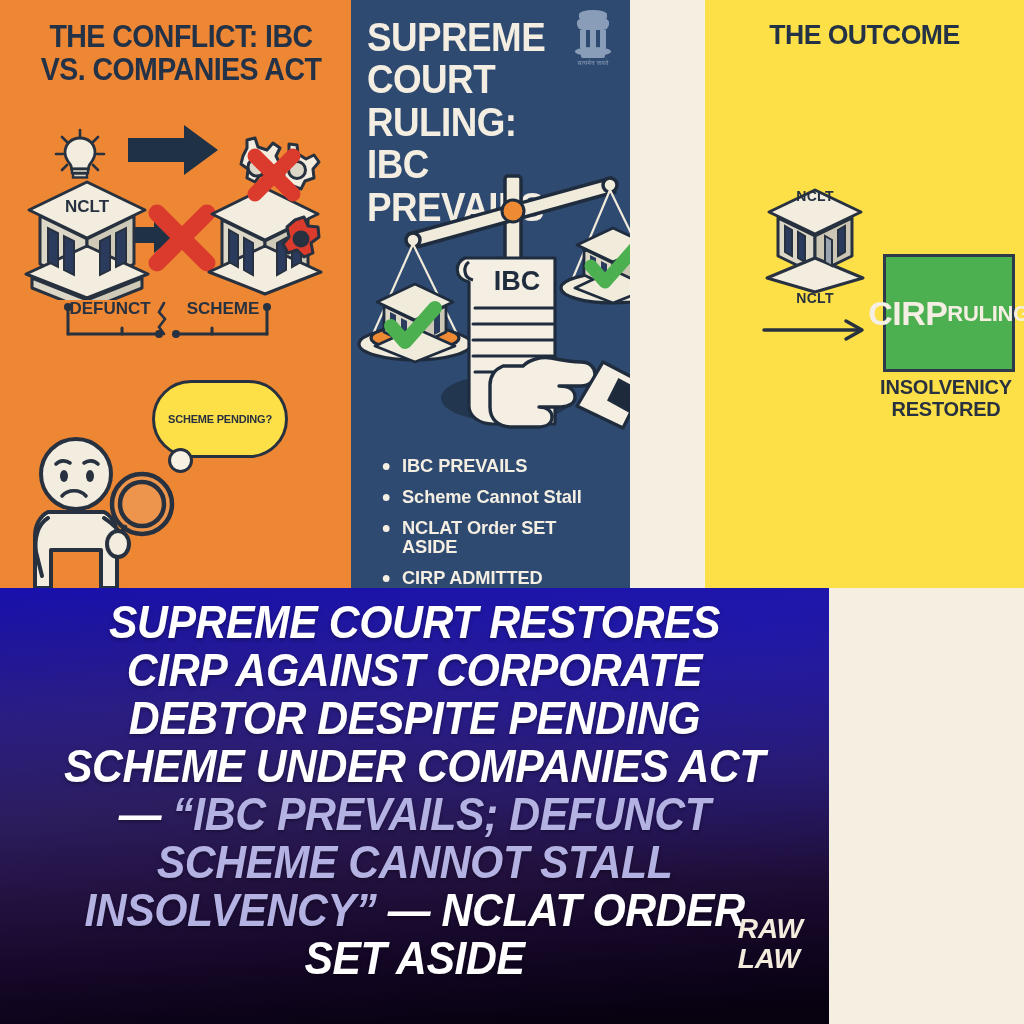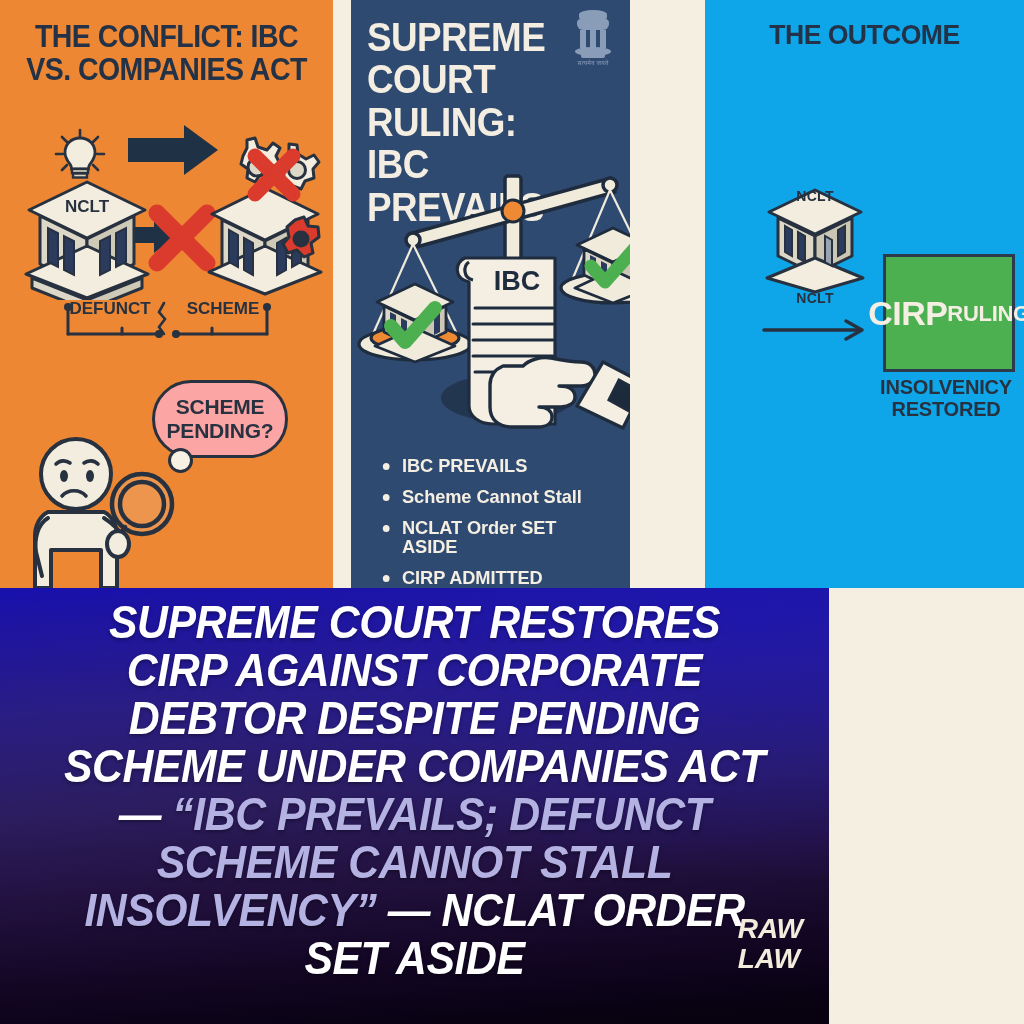--- a/index.html
+++ b/index.html
@@ -8,23 +8,23 @@
     background:#f2ece0;
     font-family:"Liberation Sans", sans-serif;
     -webkit-font-smoothing:antialiased;
   }
   #stage{position:relative;width:1024px;height:1024px;overflow:hidden;background:#f5efe2;}
 
   
   #infographic{position:absolute;left:0;top:0;width:1024px;height:588px;background:#f5efe2;}
 
   .panel{position:absolute;top:0;height:588px;overflow:hidden;}
-  #panel-left{left:0;width:333px;background:#ed8733;}
+  #panel-left{left:0;width:333px;background:#ed8733;padding-left:29px;}
   #panel-mid{left:351px;width:279px;background:#2f4a70;}
-  #panel-right{left:705px;width:319px;background:#0ea5e9;}
+  #panel-right{left:705px;width:319px;background:#fde047;}
 
   .panel-title{
     position:absolute;left:0;right:0;text-align:center;
     font-weight:700;line-height:1.08;letter-spacing:-0.6px;
     text-transform:uppercase;
     font-stretch:condensed;
   }
   #title-left{top:20px;padding:0 12px;font-size:31px;color:#233246;transform:scaleX(.92);transform-origin:center top;}
   #title-mid{top:16px;left:16px;right:86px;text-align:left;font-size:40px;color:#f3eee1;line-height:1.06;transform:scaleX(.92);transform-origin:left top;}
   #title-right{top:20px;font-size:28px;color:#233246;transform:scaleX(.95);transform-origin:center top;}
@@ -42,23 +42,23 @@
   
   #bulb{position:absolute;left:52px;top:128px;width:56px;height:52px;}
   #arrow-top{position:absolute;left:128px;top:122px;width:92px;height:56px;}
   #arrow-mid{position:absolute;left:120px;top:215px;width:60px;height:40px;}
   #x-big{position:absolute;left:146px;top:202px;width:72px;height:72px;}
   #bldg-left{position:absolute;left:22px;top:176px;width:130px;height:124px;}
   #bldg-right{position:absolute;left:205px;top:172px;width:120px;height:124px;}
   #gears{position:absolute;left:213px;top:134px;width:112px;height:134px;}
   #ruler{position:absolute;left:60px;top:300px;width:215px;height:50px;}
   #bubble{position:absolute;left:152px;top:380px;width:130px;height:72px;
-     background:#fca5a5;border:3px solid #27313f;border-radius:42px;
+     background:#fde047;border:3px solid #27313f;border-radius:42px;
      display:flex;align-items:center;justify-content:center;text-align:center;
-     font-size:21px;font-weight:700;color:#27313f;line-height:1.12;letter-spacing:-.2px;}
+     font-size:11px;font-weight:700;color:#27313f;line-height:1.12;letter-spacing:-.2px;}
   #bubble-tail{position:absolute;left:168px;top:448px;width:19px;height:19px;border-radius:50%;background:#f6f1e3;border:3px solid #27313f;}
   #person{position:absolute;left:26px;top:432px;width:160px;height:156px;}
 
   
   #scales{position:absolute;left:6px;top:166px;width:334px;height:280px;}
   #bullets{position:absolute;left:24px;top:452px;right:10px;}
   #bullets li{
     color:#f4efe2;font-size:19px;font-weight:700;line-height:1.0;margin-bottom:12px;
     letter-spacing:-.1px;list-style:none;position:relative;padding-left:24px;transform:scaleX(.96);transform-origin:left center;
   }

